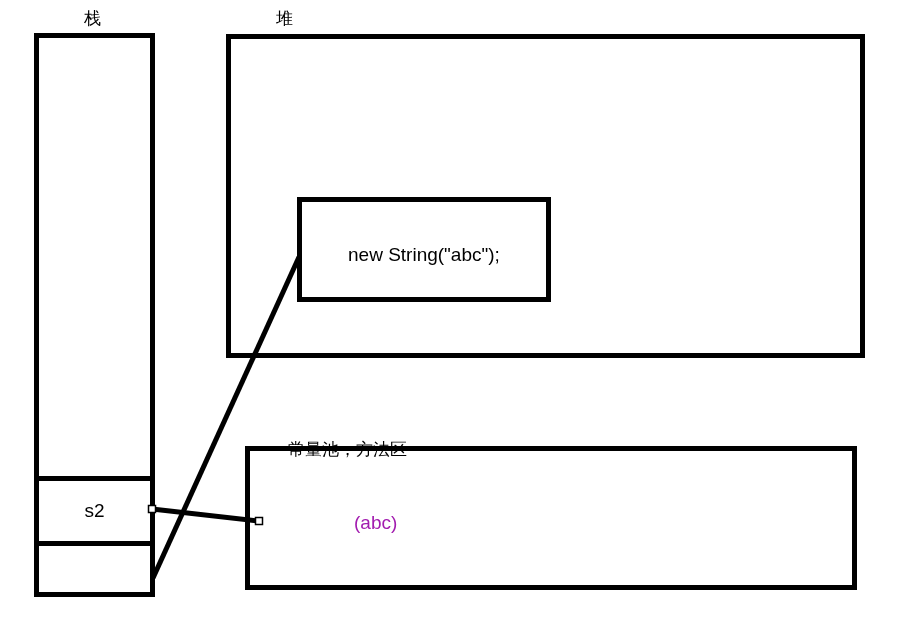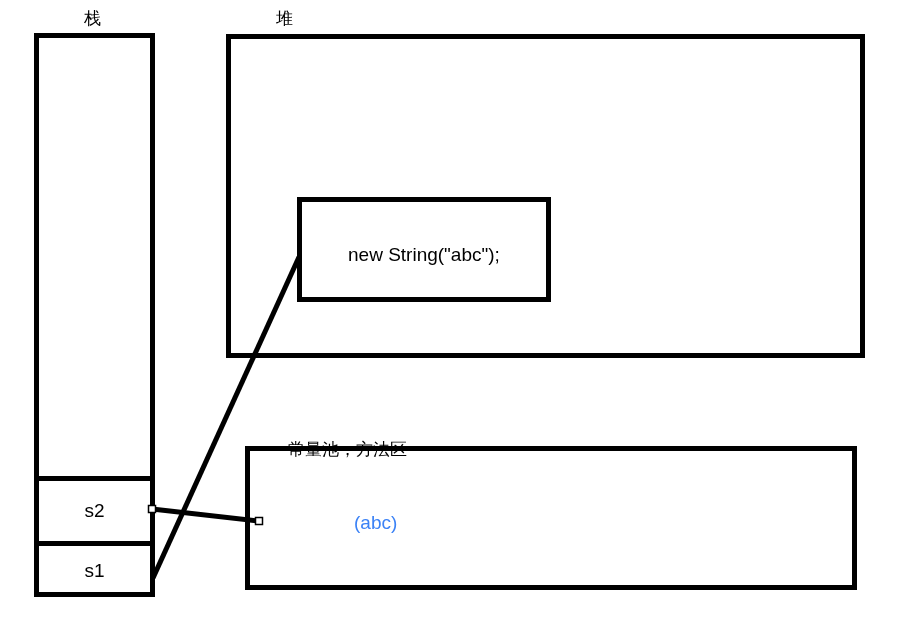--- a/index.html
+++ b/index.html
@@ -51,21 +51,21 @@
   .inner-box-text {
     position: absolute;
     font-size: 19px;
     color: #000000;
     white-space: nowrap;
     line-height: 1;
   }
   .pool-text {
     position: absolute;
     font-size: 19px;
-    color: #3b82f6;
+    color: #a21caf;
     white-space: nowrap;
     line-height: 1;
   }
   svg.connectors {
     position: absolute;
     left: 0;
     top: 0;
     width: 899px;
     height: 624px;
     overflow: visible;
@@ -92,23 +92,20 @@
 
   <div class="box" style="left:34px; top:33px; width:121px; height:564px;"></div>
 
   <div class="cell-divider" style="left:34px; top:476px; width:121px; height:5px;"></div>
   <div class="cell-divider" style="left:34px; top:541px; width:121px; height:5px;"></div>
 
   <div class="cell" style="left:34px; top:478px; width:121px; height:65px;">
     <span class="cell-text">s2</span>
   </div>
 
-  <div class="cell" style="left:34px; top:543px; width:121px; height:54px;">
-    <span class="cell-text">s1</span>
-  </div>
 
   <div class="region-label" style="left:276px; top:10px;">堆</div>
 
   <div class="box" style="left:226px; top:34px; width:639px; height:324px;"></div>
 
   <div class="box" style="left:297px; top:197px; width:254px; height:105px;"></div>
 
   <div class="inner-box-text" style="left:348px; top:245px;">new String("abc");</div>
 
   <div class="region-label" style="left:288px; top:420px;margin-top:21px;">常量池，方法区</div>

